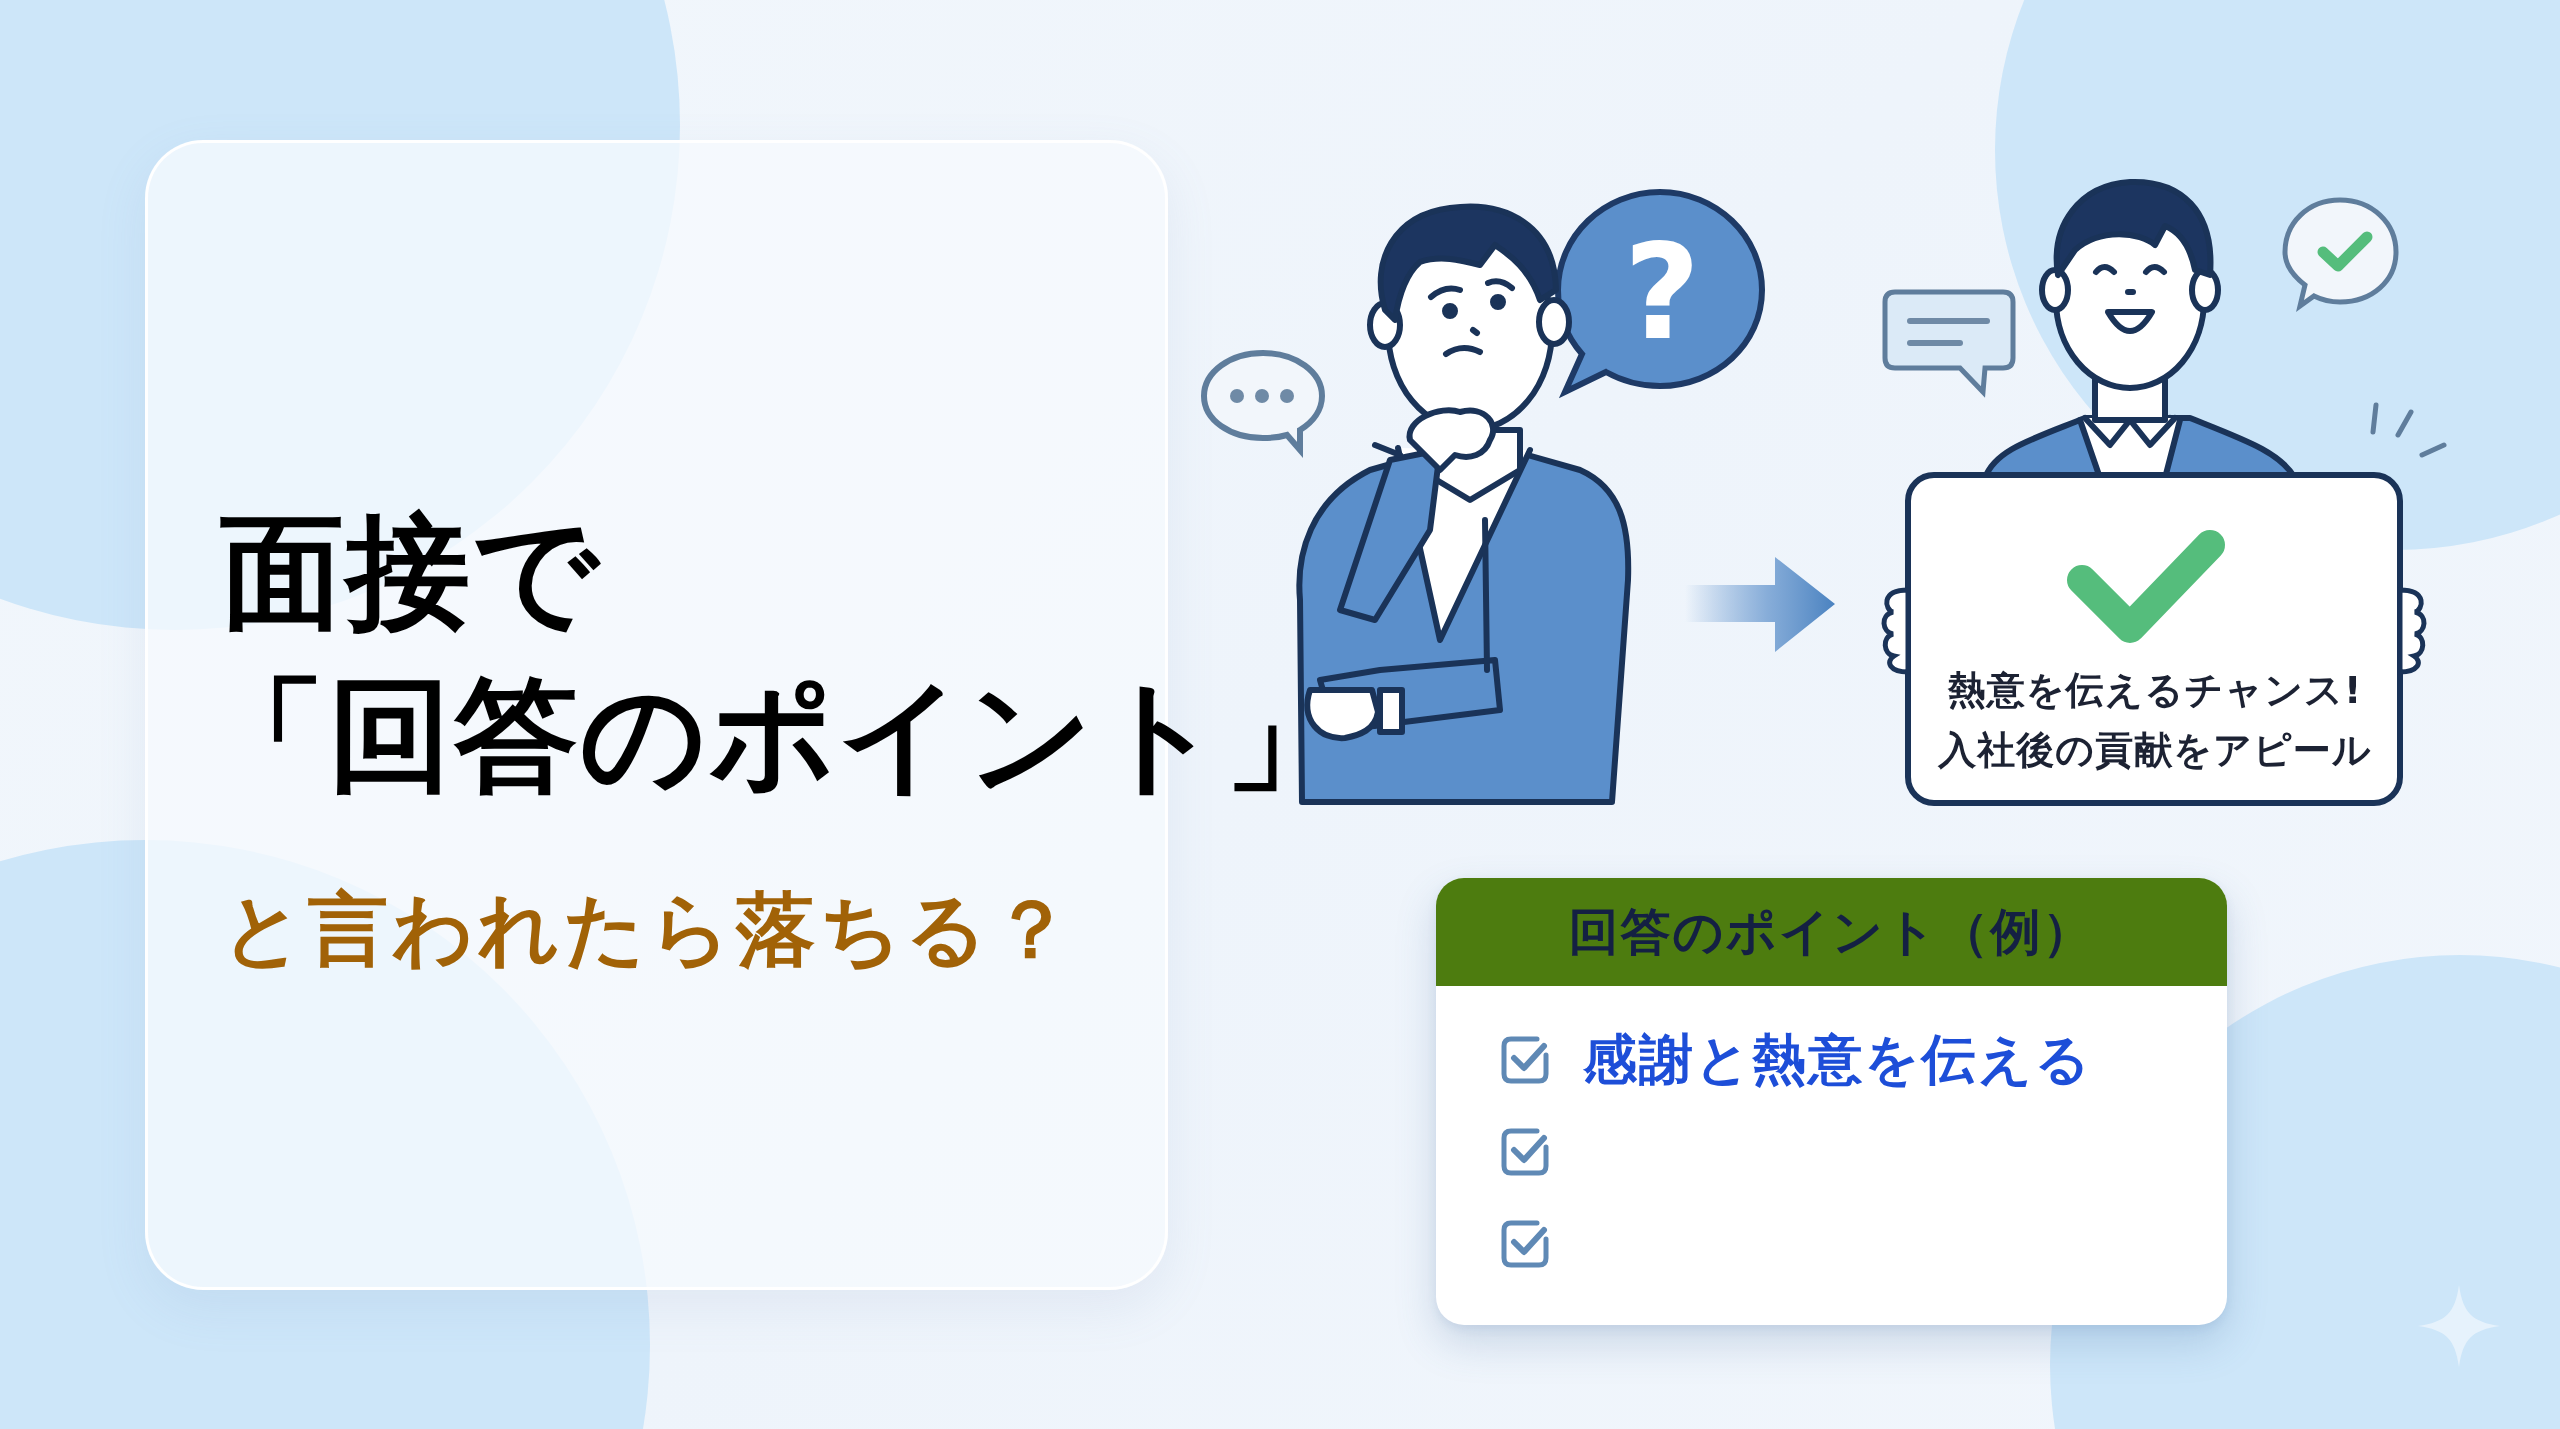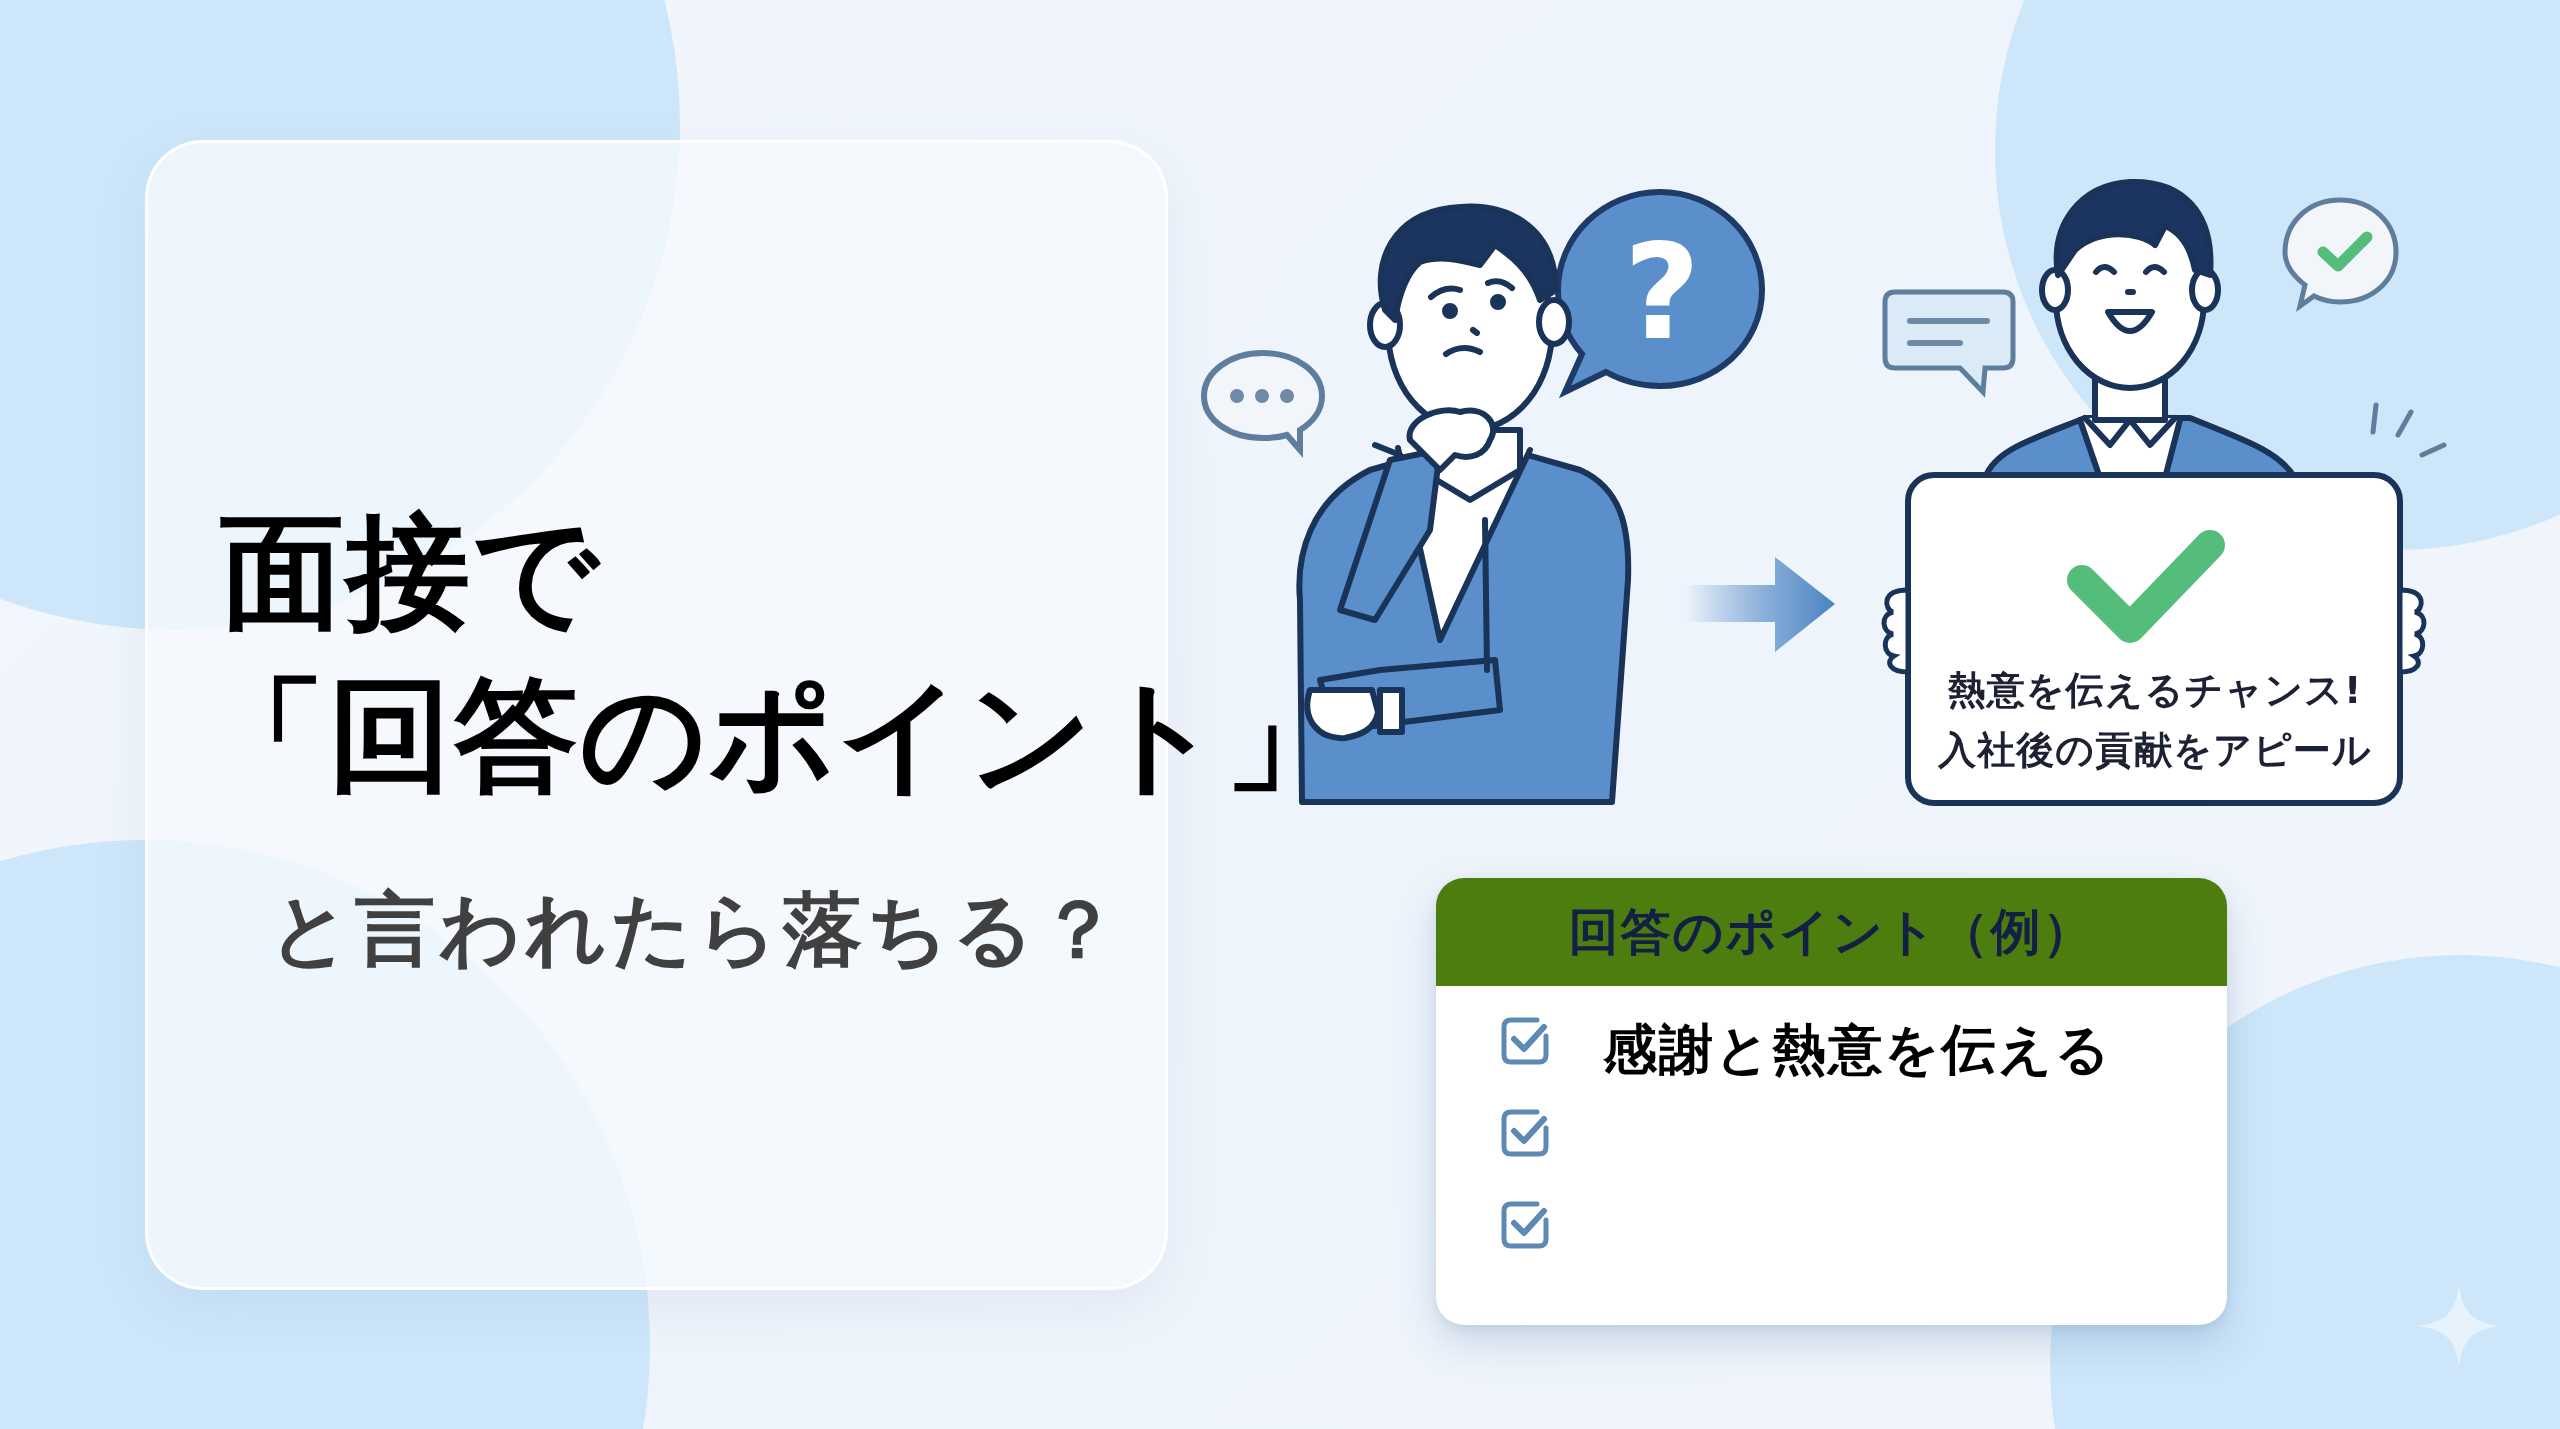--- a/index.html
+++ b/index.html
@@ -19,43 +19,43 @@
   }
   .title {
     position: absolute; left: 220px; top: 505px;
     font-weight: bold; color: #000000; font-size: 124px; line-height: 200px;
     letter-spacing: 2px; white-space: nowrap;
   }
   .title .line1 { display: block; height: 135px; line-height: 135px; }
   .title .line2 { display: block; height: 190px; line-height: 190px; margin-left: -18px; }
   .subtitle {
     position: absolute; left: 222px; top: 880px;
-    font-weight: bold; color: #404040; font-size: 80px; line-height: 100px;
-    letter-spacing: 4px; white-space: nowrap; margin-left: 47px;
+    font-weight: bold; color: #a16207; font-size: 80px; line-height: 100px;
+    letter-spacing: 4px; white-space: nowrap;
   }
   svg.illus { position: absolute; left: 0; top: 0; }
   .sign-text {
     position: absolute; left: 1910px; top: 660px; width: 490px;
     text-align: center; font-weight: bold; color: #1c2233; font-size: 38px; line-height: 60px;
     letter-spacing: 1px;
   }
   .points-card {
     position: absolute; left: 1436px; top: 878px; width: 791px; height: 447px;
     border-radius: 28px; background: #ffffff; overflow: hidden;
     box-shadow: 0 18px 40px rgba(70,110,160,0.22), 0 4px 10px rgba(70,110,160,0.10);
   }
   .points-header {
     height: 108px; background: #4d7c0f;
     display: flex; align-items: center; justify-content: center;
     font-weight: bold; font-size: 50px; color: #142043; letter-spacing: 2px;
   }
   .points-list { list-style: none; padding: 28px 0 0 63px; }
   .point-item {
-    display: flex; align-items: flex-start; height: 92px;
-    font-weight: bold; font-size: 54px; color: #000000; letter-spacing: 2px; gap: 20px;
+    display: flex; align-items: center; height: 92px;
+    font-weight: bold; font-size: 54px; color: #1d4ed8; letter-spacing: 2px;
   }
   .check-box { width: 54px; height: 54px; margin-right: 30px; flex: none; }
   .sparkle { position: absolute; left: 2416px; top: 1283px; width: 86px; height: 86px; }
 </style>
 </head>
 <body>
 
 <div class="bg-circle" style="left:-330px; top:-380px; width:1010px; height:1010px;"></div>
 <div class="bg-circle" style="left:-360px; top:840px; width:1010px; height:1010px;"></div>
 <div class="bg-circle" style="left:1995px; top:-250px; width:800px; height:800px;"></div>

